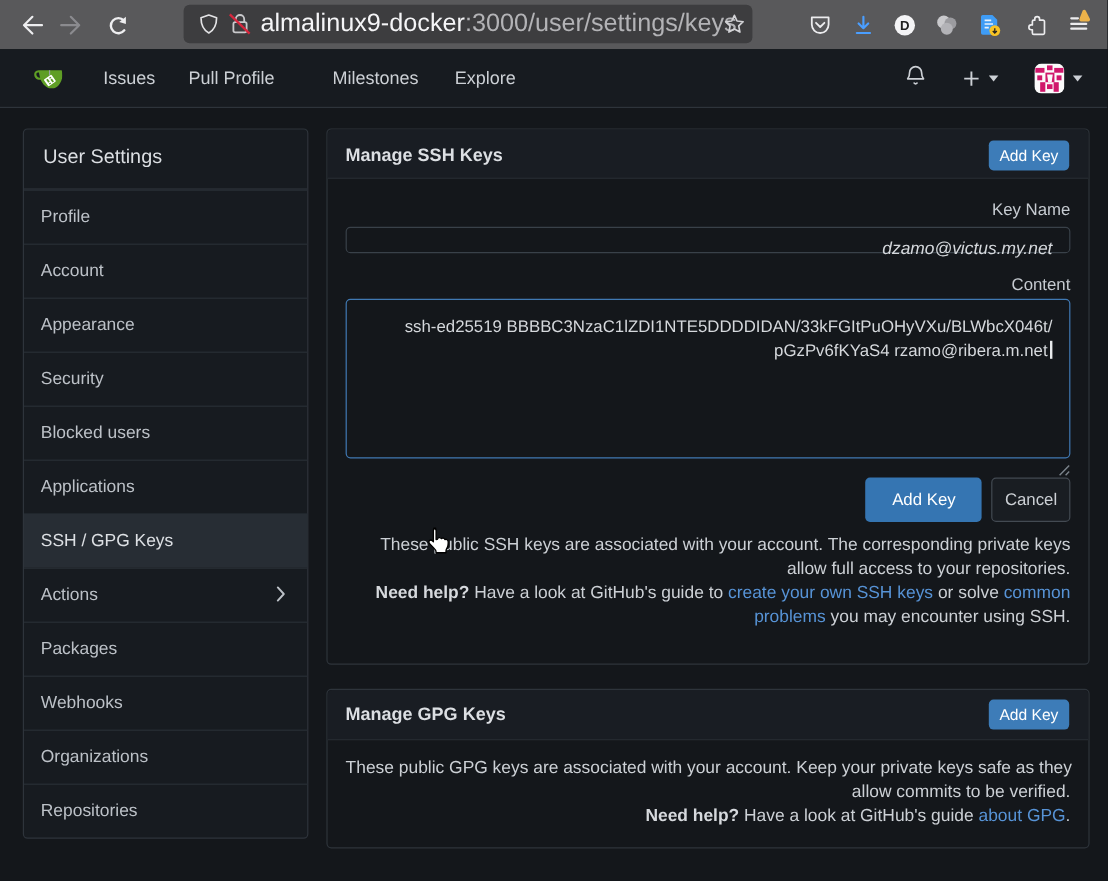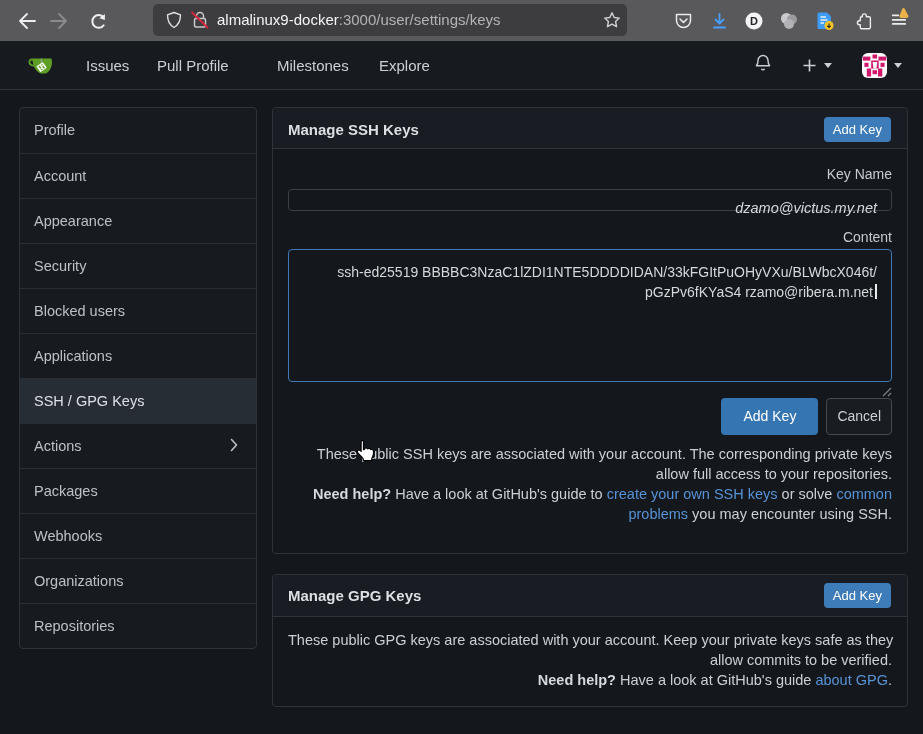--- a/index.html
+++ b/index.html
@@ -3,21 +3,21 @@
 <meta charset="utf-8">
 <style>
 * { margin:0; padding:0; box-sizing:border-box; }
 html,body { width:923px; height:734px; overflow:hidden; }
 body { font-family:"Liberation Sans", sans-serif; background:#14171b; position:relative; }
 
 
 #ff { position:absolute; left:0; top:0; width:923px; height:41px; background:#59595b; }
 #ff svg { position:absolute; }
 #urlbar { position:absolute; left:153px; top:4px; width:474px; height:32px; background:#3d3d3f; border-radius:5px; }
-#urltext { position:absolute; left:64px; top:0; height:32px; line-height:32px; font-size:15px; color:#b3b3b6; white-space:nowrap; }
+#urltext { position:absolute; left:64px; top:0; height:32px; line-height:32px; font-size:21px; color:#b3b3b6; white-space:nowrap; }
 #urltext b { color:#f5f5f7; font-weight:normal; }
 
 
 #nav { position:absolute; left:0; top:41px; width:923px; height:49px; background:#171b20; border-bottom:1px solid #2e343b; }
 .navlink { position:absolute; top:0; height:61px; line-height:49px; color:#ccd0d5; font-size:15px; }
 
 
 #sidebar { position:absolute; left:19px; top:107px; width:238px; background:#171b20; border:1px solid #2e343b; border-radius:4px; }
 #sidehead { height:50px; line-height:47px; padding-left:16px; font-size:16.5px; color:#dcdfe3; border-bottom:1px solid #2e343b; }
 .sitem { height:45px; line-height:44px; padding-left:14px; font-size:14.5px; color:#bcc1c7; border-top:1px solid #282e35; position:relative; }
@@ -162,20 +162,21 @@
       <rect x="10.5" y="17.2" width="4.6" height="4"></rect>
     </g>
     <path d="M10.6 9 h4.7 l-0.9 6.5 h-2.9 Z" fill="#fbfbfb"></path>
   </svg>
   <svg style="position:absolute;left:893px;top:21px" width="10" height="7" viewBox="0 0 10 7">
     <path d="M1 1 L5 6 L9 1 Z" fill="#ccd0d5"></path>
   </svg>
 </div>
 
 <div id="sidebar">
+  <div id="sidehead">User Settings</div>
   <div class="sitem">Profile</div>
   <div class="sitem">Account</div>
   <div class="sitem">Appearance</div>
   <div class="sitem">Security</div>
   <div class="sitem">Blocked users</div>
   <div class="sitem">Applications</div>
   <div class="sitem active">SSH / GPG Keys</div>
   <div class="sitem">Actions
     <svg class="chev" width="8" height="14" viewBox="0 0 8 14">
         <path d="M1.5 1.5 L6.5 7 L1.5 12.5" stroke="#bcc1c7" stroke-width="1.6" fill="none" stroke-linecap="round" stroke-linejoin="round"></path>

